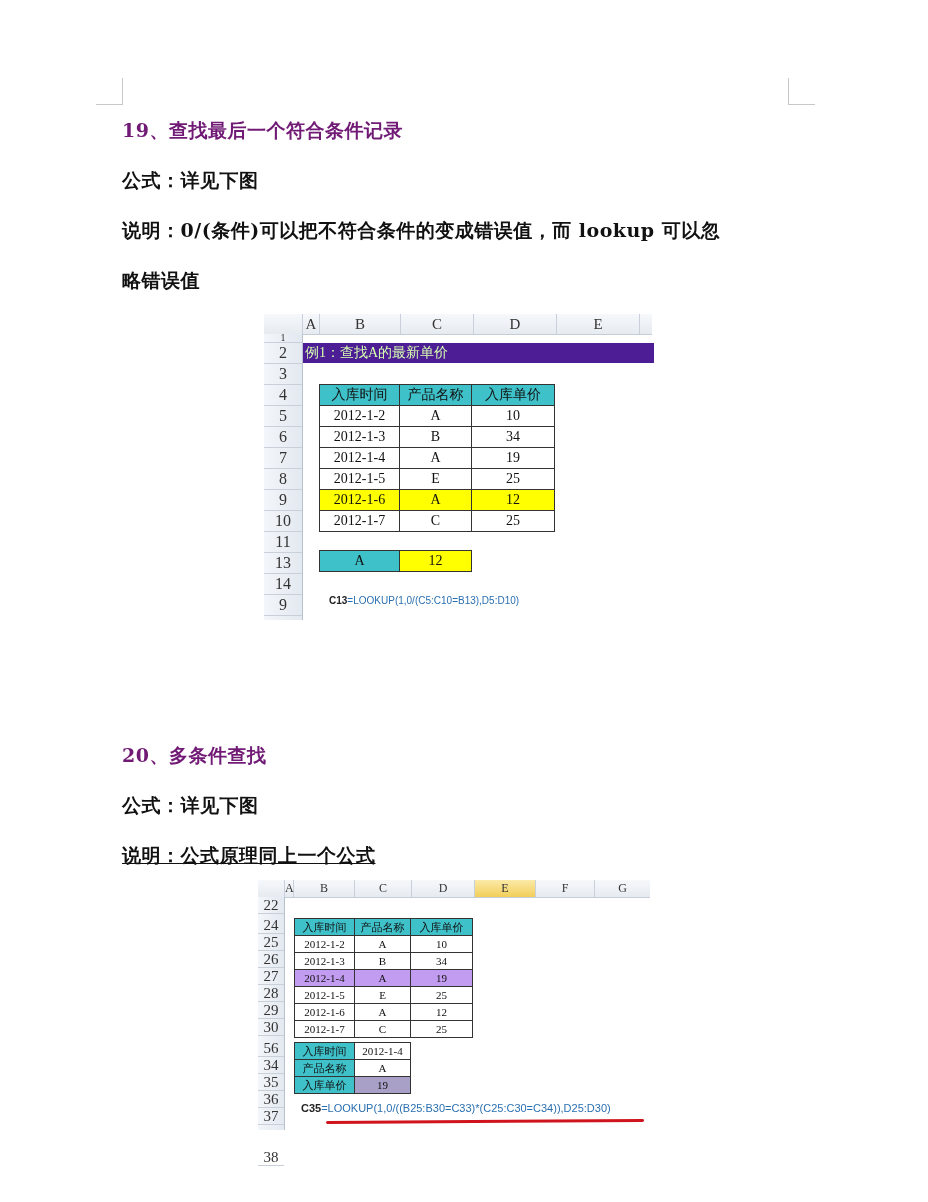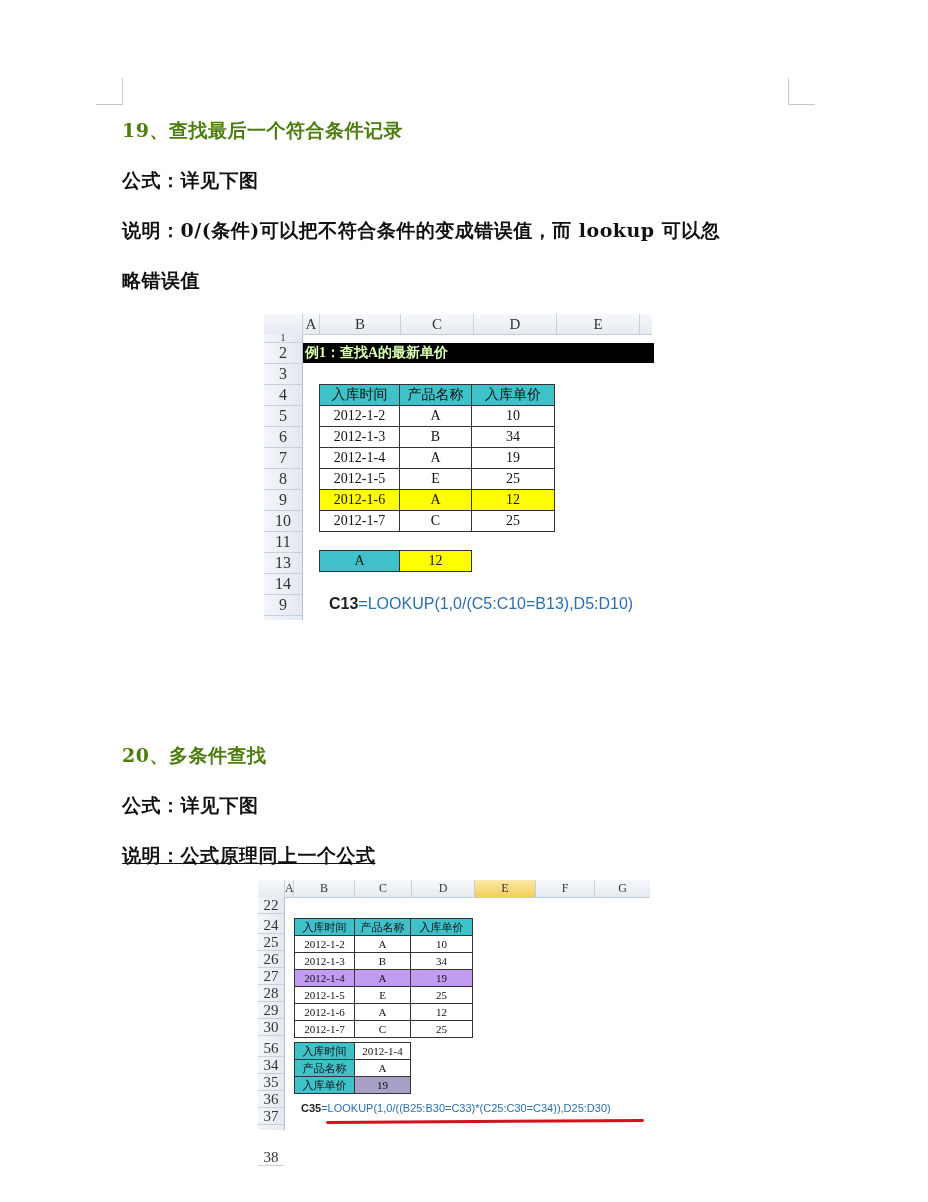--- a/index.html
+++ b/index.html
@@ -1,32 +1,32 @@
 <!DOCTYPE html>
 <html><head>
 <meta charset="utf-8">
 <style>
   html, body { margin:0; padding:0; background:#ffffff; }
   body { width:928px; height:1202px; position:relative; overflow:hidden;
          font-family:"DejaVu Serif", "Liberation Serif", serif; color:#111; }
   .corner { position:absolute; border-color:#c8c8c8; border-style:solid; width:26px; height:26px; }
   .corner.tl { left:96px; top:78px; border-width:0 1px 1px 0; }
   .corner.tr { left:788px; top:78px; border-width:0 0 1px 1px; }
-  .heading { position:absolute; left:122px; font-size:19px; font-weight:bold; color:#4d7c0f; letter-spacing:0.5px; }
+  .heading { position:absolute; left:122px; font-size:19px; font-weight:bold; color:#701a75; letter-spacing:0.5px; }
   .para { position:absolute; left:122px; font-size:19px; font-weight:bold; color:#111; letter-spacing:0.5px; }
 
   
   .sheet { position:absolute; background:#fff; font-family:"Liberation Serif","DejaVu Serif",serif; }
   .colhdr { position:absolute; top:0; height:20px; background:linear-gradient(#f6f8fb,#e6ebf1);
             border-bottom:1px solid #c5cdd8; display:flex; }
   .colhdr div { border-right:1px solid #c9d0da; text-align:center; color:#333; font-size:15px; line-height:20px; }
   .colhdr .sel { background:linear-gradient(#fbe9a8,#f2cf5a); }
   .rowhdr { position:absolute; left:0; background:linear-gradient(90deg,#f3f6fa,#e3e9f0); border-right:1px solid #b8c2cf; }
   .rowhdr div { position:absolute; left:0; width:100%; text-align:center; color:#333; border-bottom:1px solid #c9d0da; }
-  .greenbar { position:absolute; background:#000000; color:#d8ffb0;font-weight:bold; }
+  .greenbar { position:absolute; background:#4c1d95; color:#d8ffb0; }
   .cell { position:absolute; border:1px solid #333; box-sizing:border-box; text-align:center; color:#111; }
   .hdrcell { background:#3fc1c9; }
   .yellow { background:#ffff00; }
   .purple { background:#c29cf0; }
   .lpurple { background:#a9a0c8; }
   .formula { position:absolute; font-family:"Liberation Sans","DejaVu Sans",sans-serif; font-weight:bold; color:#222; }
   .formula .fx { font-weight:normal; color:#2a6fb0; }
   .underline { position:absolute; height:3px; background:#d0141e; border-radius:2px; }
 </style>
 </head>
@@ -94,21 +94,21 @@
   <div class="cell yellow" style="left:135px; top:175px; width:73px; height:22px; line-height:20px; font-size:14px;">A</div>
   <div class="cell yellow" style="left:207px; top:175px; width:84px; height:22px; line-height:20px; font-size:14px;">12</div>
 
   <div class="cell" style="left:55px; top:196px; width:81px; height:22px; line-height:20px; font-size:14px;">2012-1-7</div>
   <div class="cell" style="left:135px; top:196px; width:73px; height:22px; line-height:20px; font-size:14px;">C</div>
   <div class="cell" style="left:207px; top:196px; width:84px; height:22px; line-height:20px; font-size:14px;">25</div>
 
   <div class="cell hdrcell" style="left:55px; top:236px; width:81px; height:22px; line-height:20px; font-size:14px;">A</div>
   <div class="cell yellow" style="left:135px; top:236px; width:73px; height:22px; line-height:20px; font-size:14px;">12</div>
 
-  <div class="formula" style="left:65px; top:281px; font-size:16px;">
+  <div class="formula" style="left:65px; top:281px; font-size:10px;">
     <span>C13</span><span class="fx">=LOOKUP(1,0/(C5:C10=B13),D5:D10)</span>
   </div>
 </div>
 
 <div class="heading" style="top:743px;">20、多条件查找</div>
 <div class="para" style="top:793px;">公式：详见下图</div>
 <div class="para" style="top:843px;text-decoration:underline;">说明：公式原理同上一个公式</div>
 
 <div class="sheet" style="left:258px; top:880px; width:392px; height:250px;">
   <div class="colhdr" style="left:0; width:392px; height:17px;">

